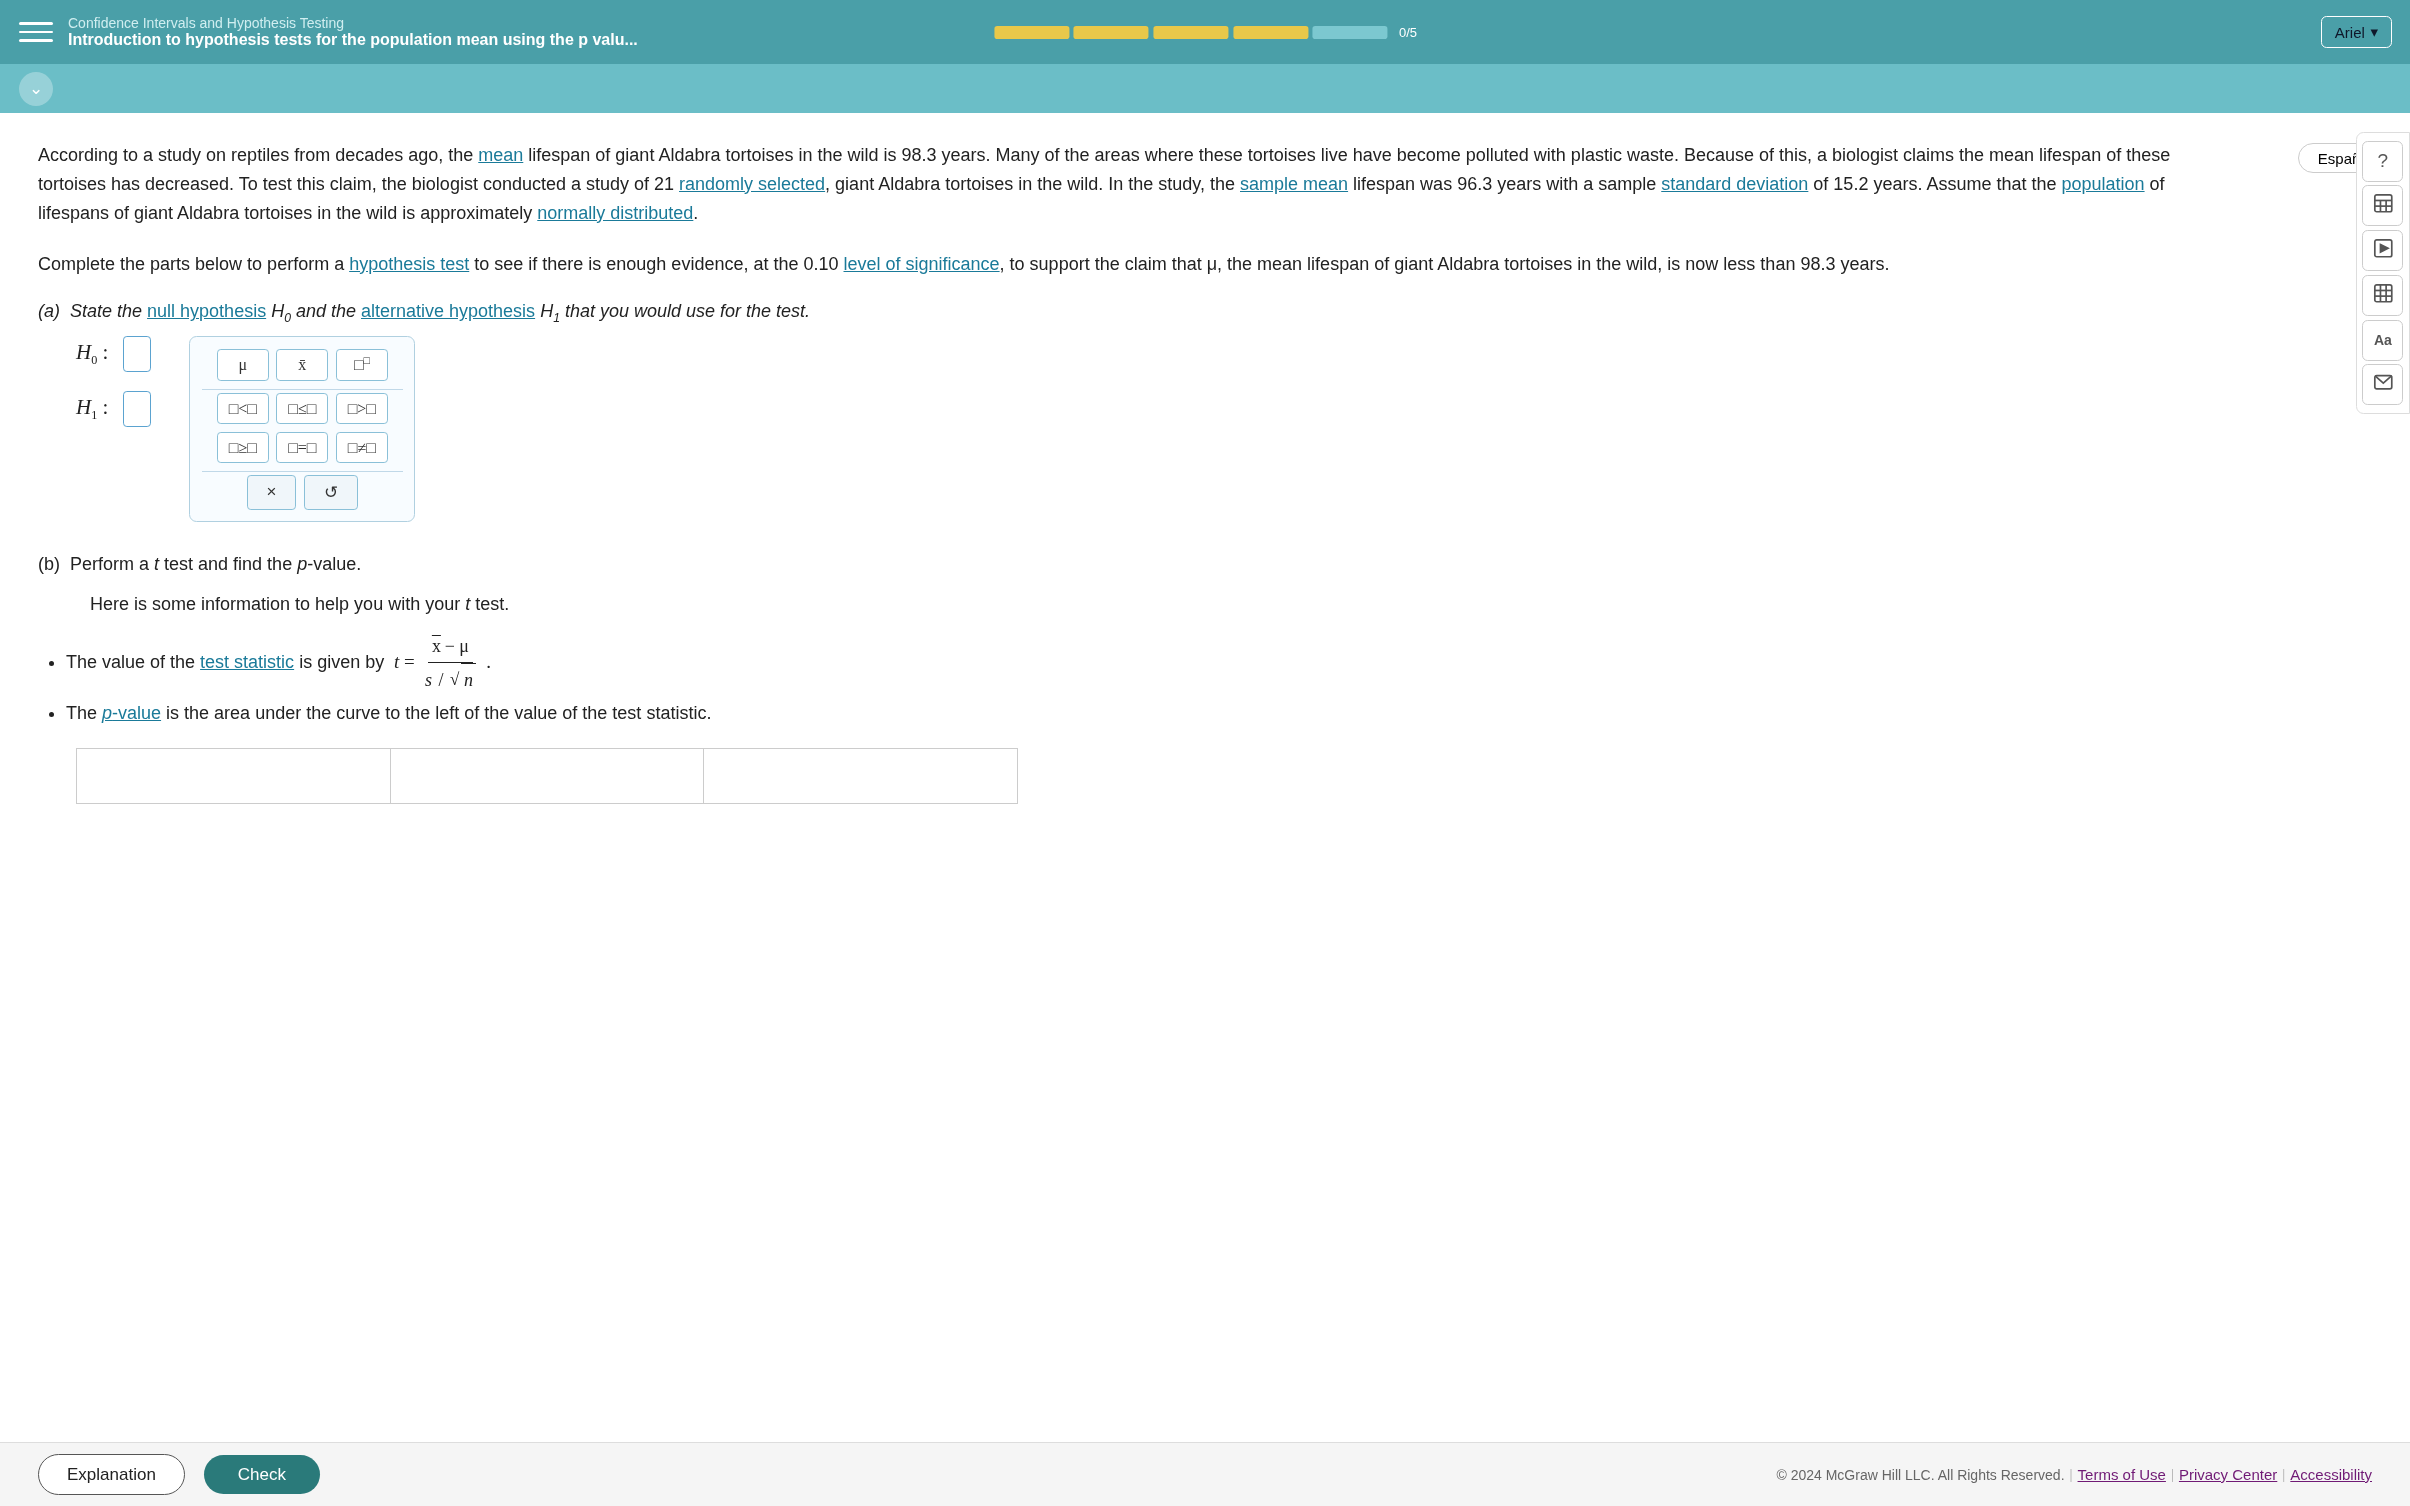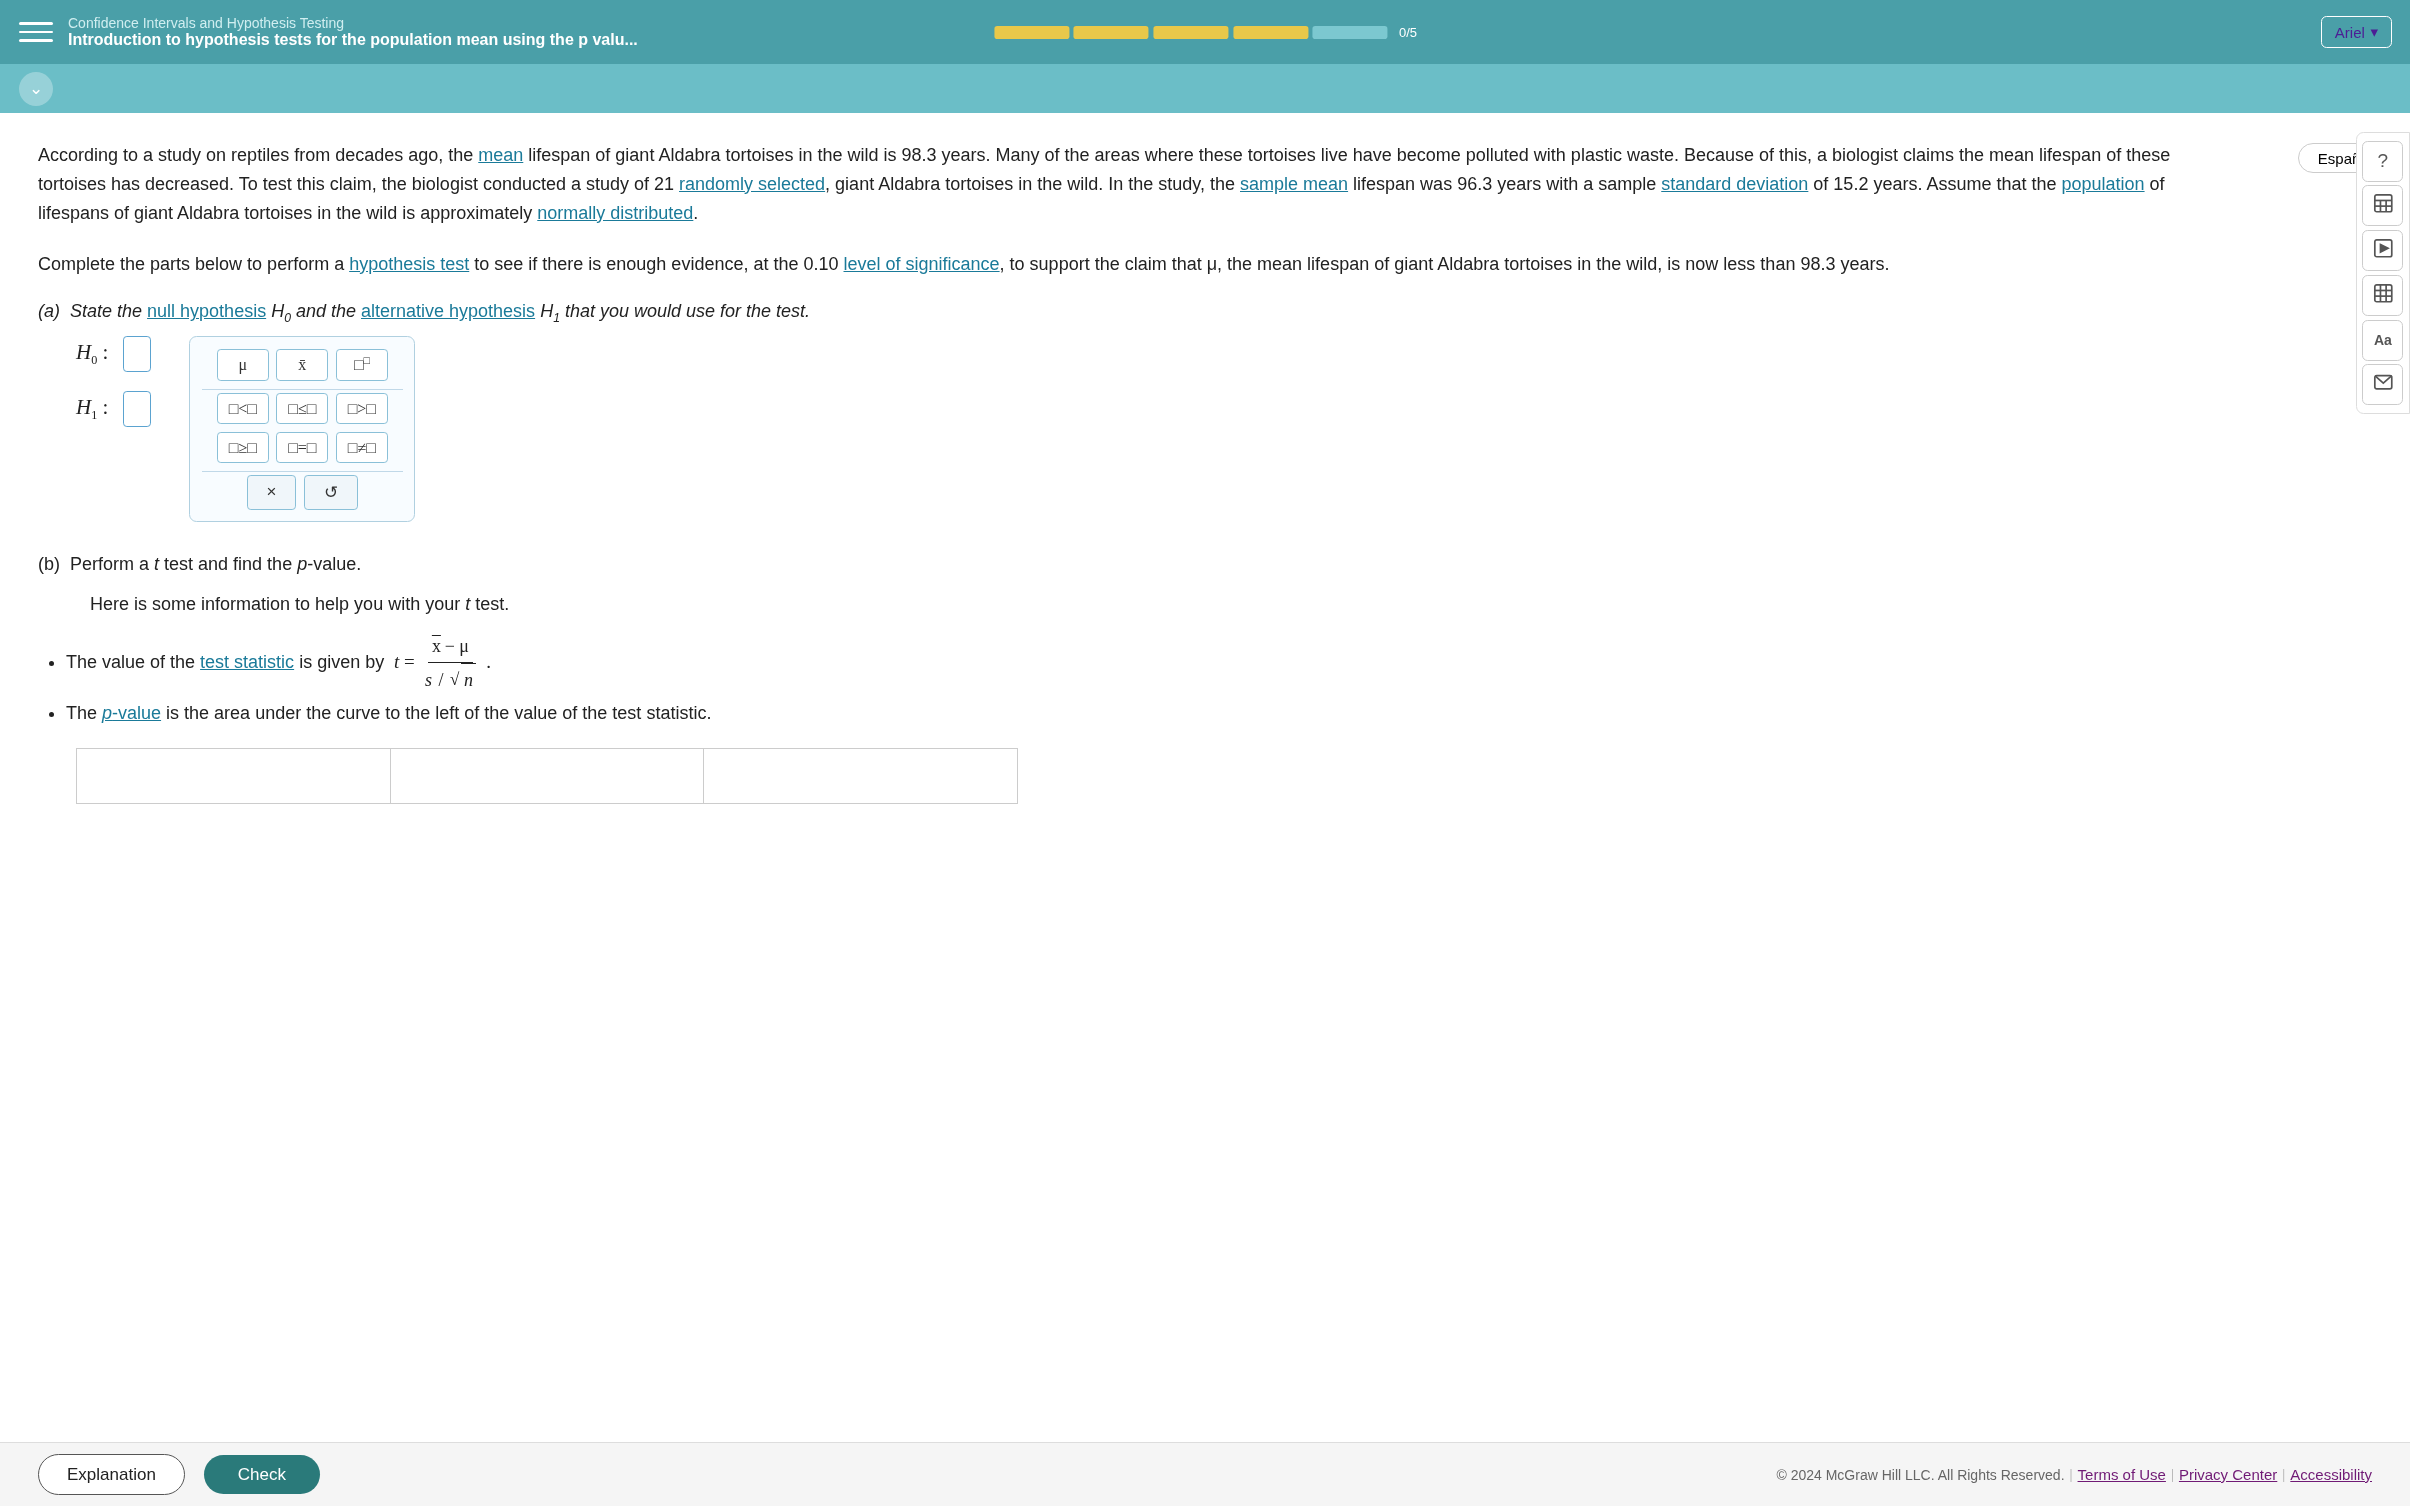--- a/index.html
+++ b/index.html
@@ -43,21 +43,21 @@
       width: 75px; height: 13px; border-radius: 2.8px;
     }
     .progress-seg.filled { background: #e8c84a; }
     .progress-seg.empty { background: #7cc8d0; }
     .progress-count {
       color: #fff; font-family: Arial, sans-serif; font-size: 13px;
     }
     .user-btn {
       position: absolute; right: 19px;
       background: transparent; border: 1.9px solid #fff; border-radius: 5.6px;
-      color: #4c1d95; font-family: Arial, sans-serif; font-size: 15px;
+      color: #0f172a; font-family: Arial, sans-serif; font-size: 15px;
       padding: 5.6px 13px; cursor: pointer; display: flex; align-items: center; gap: 5.6px;
     }
 
     
     .collapse-bar {
       background: #6bbec7;
       height: 49px;
       display: flex;
       align-items: center;
       padding: 0 19px;

